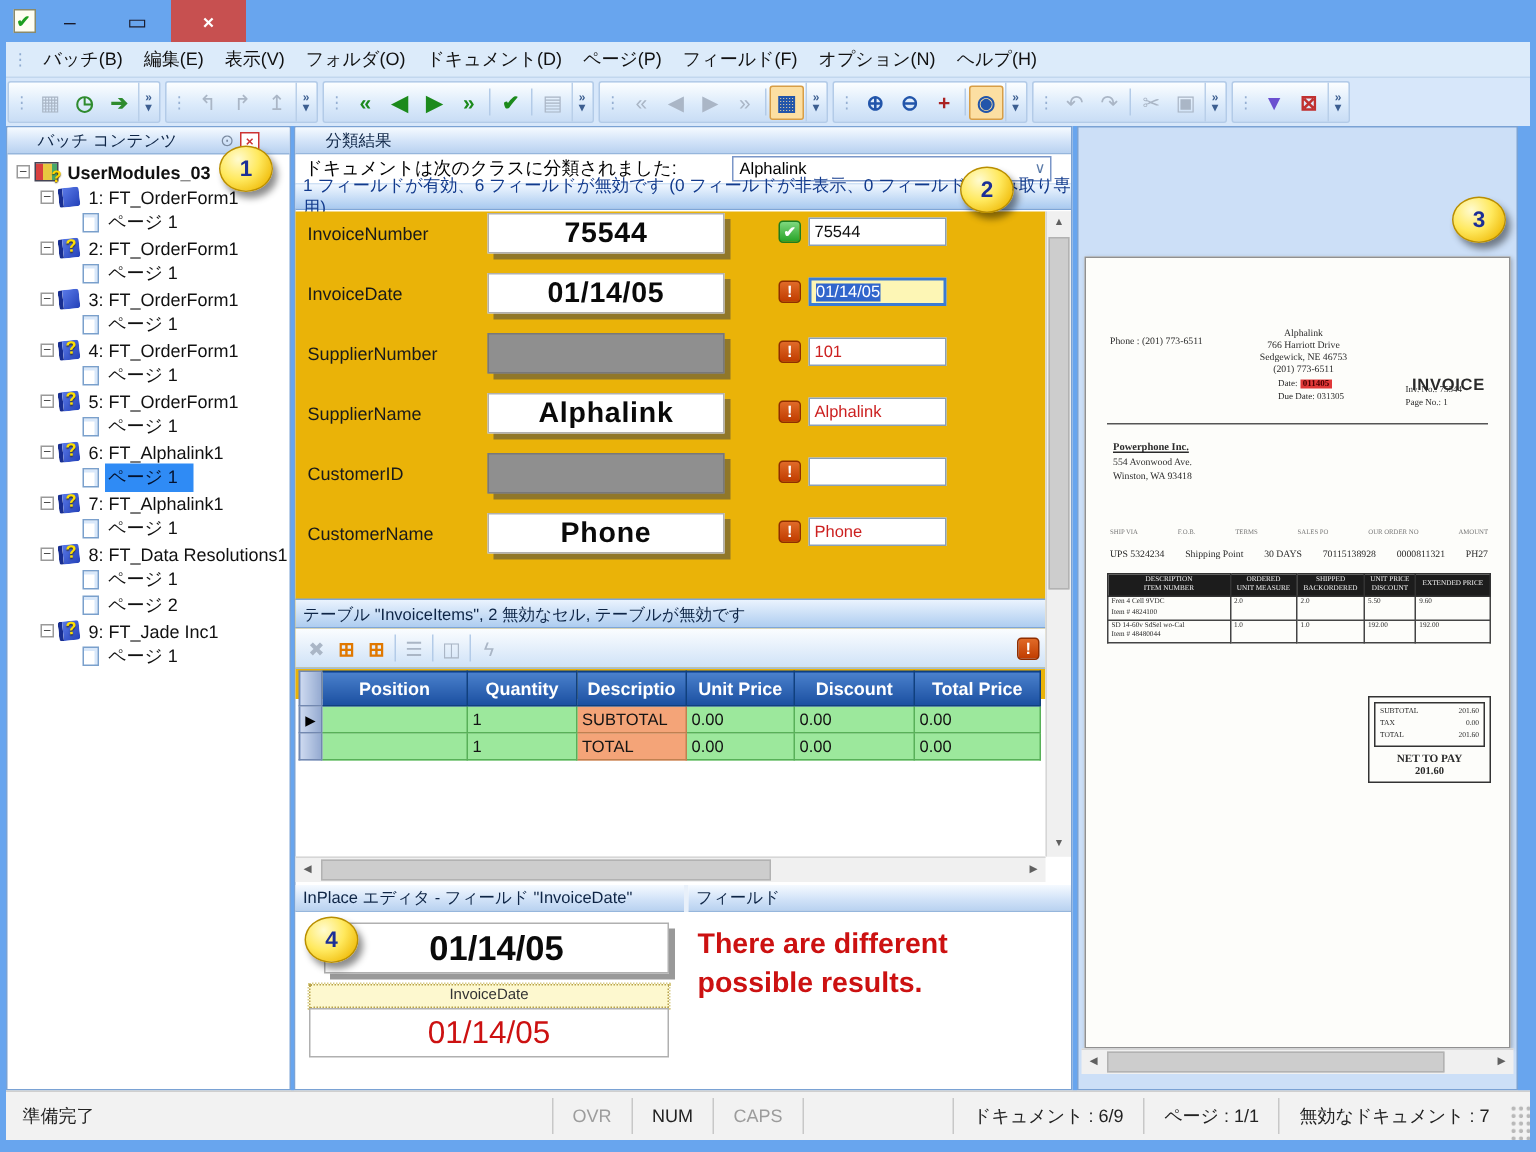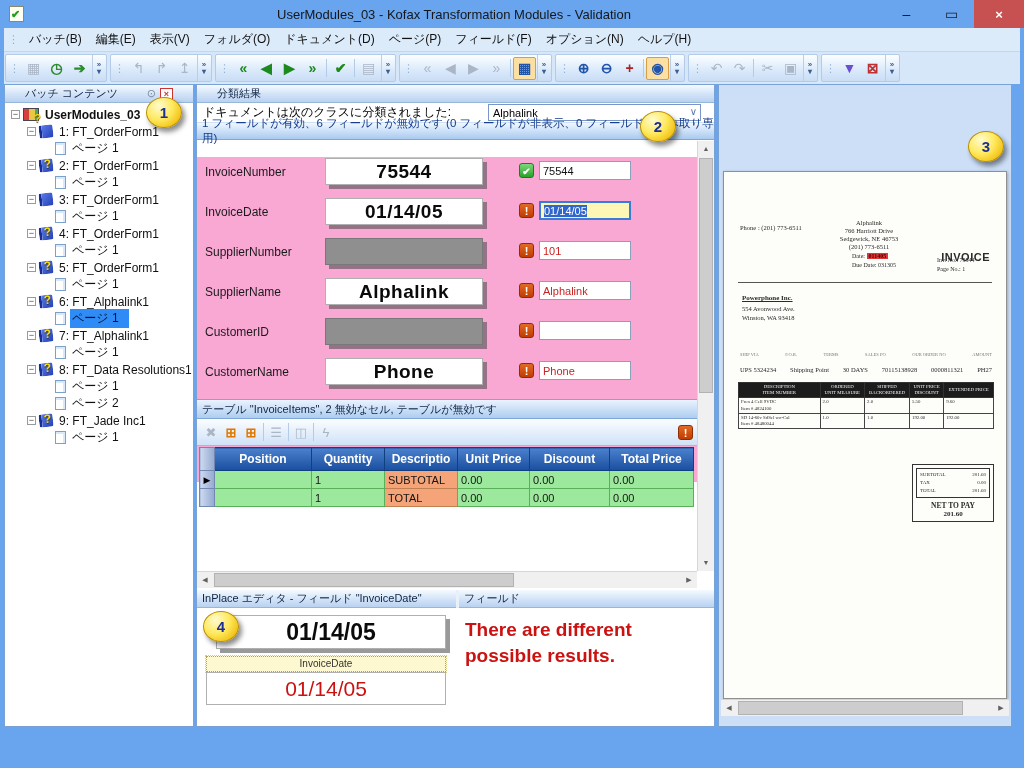--- a/index.html
+++ b/index.html
@@ -55,21 +55,21 @@
   .tree-row.sel .label { background:#2f8bf5; color:#04122e; }
   .tree-row .label.bold { font-weight:bold; }
 
   
   #center-panel { left:196px; top:84px; width:519px; bottom:41px; }
   .class-row { position:absolute; top:18px; left:0; right:0; height:19px; display:flex; align-items:center; font-size:12px; padding-left:6px; background:#fff; }
   .combo { position:absolute; left:291px; top:1px; width:213px; height:17px; border:1px solid #7a96c8; background:#fff; font-size:11px; display:flex; align-items:center; padding:0 16px 0 4px; }
   .combo .chev { position:absolute; right:3px; top:1px; color:#5a7aa8; font-size:10px; }
   .summary-bar { position:absolute; top:37px; left:0; right:0; height:18px; background:linear-gradient(#f0f7ff,#a9caf0); border-top:1px solid #cde0f5; border-bottom:1px solid #7ea6d8; font-size:11.5px; color:#123a8c; display:flex; align-items:center; padding-left:5px; }
 
-  .fields-area { position:absolute; top:72px; left:0; right:17px; height:325px; background:#f9a8d4;text-decoration:underline; }
+  .fields-area { position:absolute; top:56px; left:0; right:17px; height:325px; background:#eab308;text-decoration:underline; }
   .field-row { position:relative; height:40px; }
   .fld-label { position:absolute; left:8px; top:8px; font-size:12px; color:#1a1a1a; }
   .snippet { position:absolute; left:128px; top:1px; width:158px; height:27px; background:#fff; border:1px solid #b0b0b0; box-shadow:4px 4px 0 rgba(70,70,70,.55); text-align:center; font-weight:bold; font-size:19px; color:#0a0a0a; line-height:25px; letter-spacing:.5px; }
   .snippet-empty { background:#8f8f8f; border-color:#787878; }
   .st { position:absolute; left:322px; top:6px; width:15px; height:15px; border-radius:3px; color:#fff; font-size:11px; font-weight:bold; text-align:center; line-height:15px; }
   .st-valid { background:linear-gradient(#7ed87e,#27a327); border:1px solid #1d7d1d; font-size:10px; }
   .st-invalid { background:linear-gradient(#e06a28,#c03c00); border:1px solid #8f2d00; }
   .fld-input { position:absolute; left:342px; top:4px; width:92px; height:19px; border:1px solid #8aa0b8; background:#fff; font-size:11px; display:flex; align-items:center; padding-left:3px; color:#111; }
   .fld-input .val.red { color:#cc2020; }
   .fld-input.focused { background:#fdf6b5; border:2px solid #3a7bd5; }
@@ -146,21 +146,20 @@
   
   .callout { position:absolute; width:36px; height:31px; border-radius:50%; background:radial-gradient(circle at 35% 28%, #fffbd0, #ffe95e 45%, #eeb600 88%); border:1px solid #b98e00; box-shadow:3px 4px 5px rgba(0,0,0,.45); color:#1c2f96; font-weight:bold; font-size:15px; display:flex; align-items:center; justify-content:center; z-index:50; }
 </style>
 </head>
 <body>
 
 <div id="window">
 
   <div class="titlebar">
     <div class="app-icon"></div>
-    <div class="title-text">UserModules_03 - Kofax Transformation Modules - Validation</div>
     <div class="win-controls">
       <div class="win-btn">–</div>
       <div class="win-btn">▭</div>
       <div class="win-btn close">×</div>
     </div>
   </div>
 
   <div class="menubar">
     <span class="mgrip">⋮</span>
     <span id="menu-items" style="display:flex;">
@@ -622,20 +621,31 @@
         <div class="pv-netval">201.60</div>
       </div>
     </div>
     <div class="hscroll" id="preview-hscroll">
       <div class="hs-arrow left">◀</div>
       <div class="hs-thumb"></div>
       <div class="hs-arrow right">▶</div>
     </div>
   </div>
 
+  <div class="statusbar">
+    <div class="sb-ready">準備完了</div>
+    <div class="sb-cell sb-dim">OVR</div>
+    <div class="sb-cell">NUM</div>
+    <div class="sb-cell sb-dim">CAPS</div>
+    <div class="sb-cell sb-spacer"></div>
+    <div class="sb-cell">ドキュメント : 6/9</div>
+    <div class="sb-cell">ページ : 1/1</div>
+    <div class="sb-cell" style="min-width:146px;">無効なドキュメント : 7</div>
+    <div class="sb-grip"></div>
+  </div>
 
   <div id="callouts">
       <div class="callout" style="left: 146px; top: 97px;">1</div>
       <div class="callout" style="left: 640px; top: 111px;">2</div>
       <div class="callout" style="left: 968px; top: 131px;">3</div>
       <div class="callout" style="left: 203px; top: 611px;">4</div>
     </div>
 </div>
 
 </body></html>

